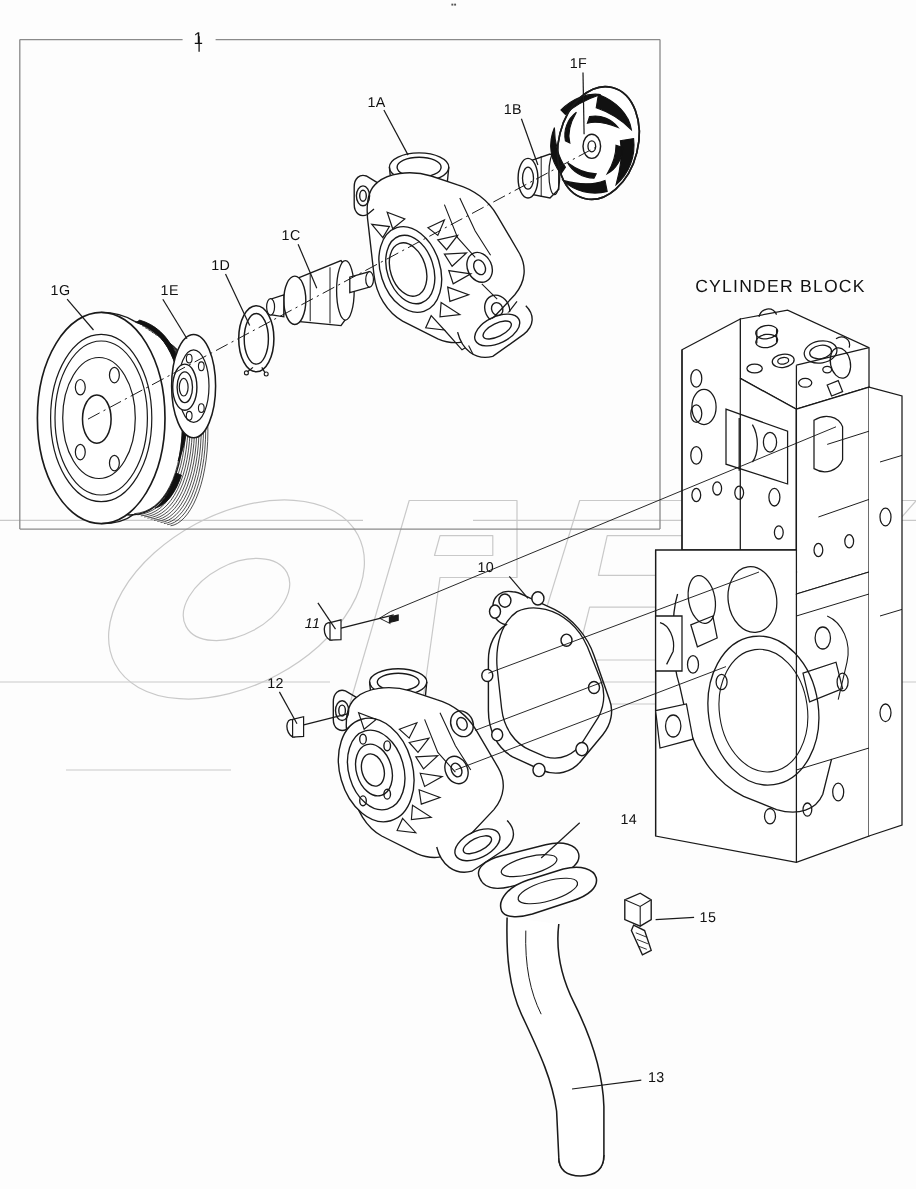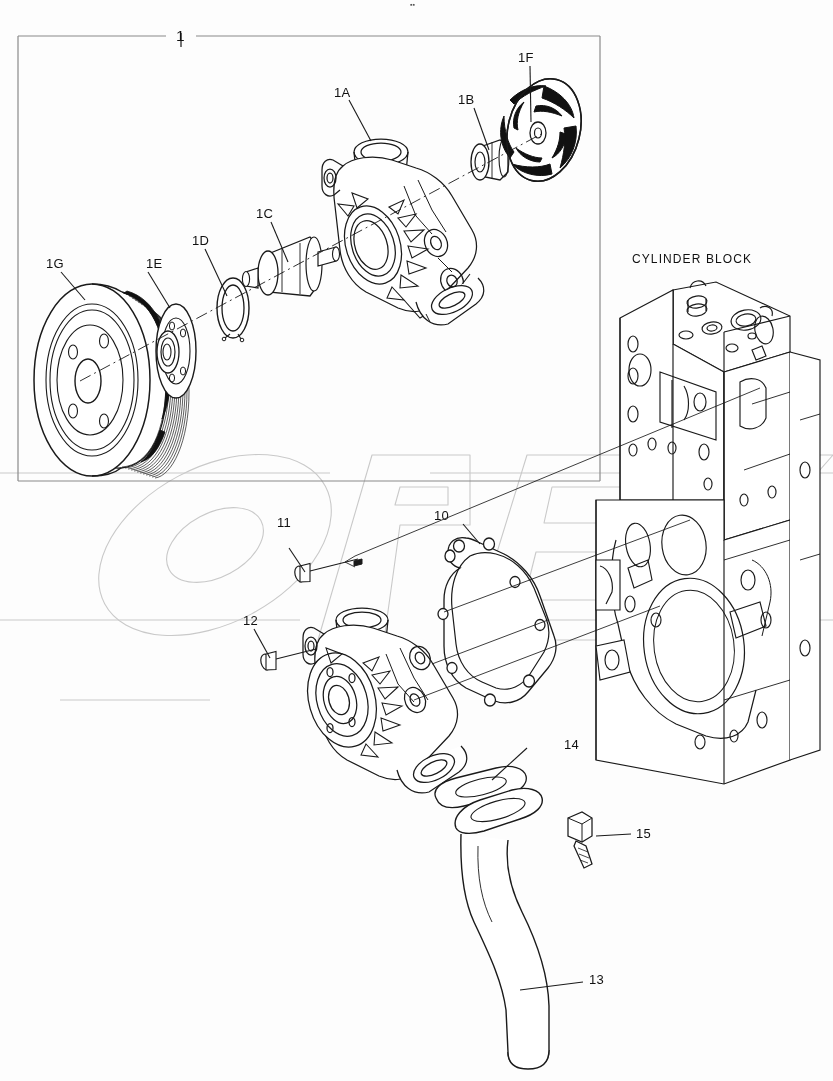--- a/index.html
+++ b/index.html
@@ -3,21 +3,21 @@
 <meta charset="utf-8">
 <style>
   html,body{margin:0;padding:0;background:#ffffff;}
   body{width:833px;height:1081px;position:relative;overflow:hidden;
        font-family:"Liberation Sans","DejaVu Sans",sans-serif;}
   #stage{position:absolute;left:0;top:0;width:833px;height:1081px;background:#fdfdfd;}
   svg.layer{position:absolute;left:0;top:0;width:833px;height:1081px;}
   .lbl{position:absolute;font-family:"Liberation Sans","DejaVu Sans",sans-serif;
        font-size:13px;color:#111;letter-spacing:.3px;white-space:nowrap;}
   .lbl.big{font-size:15.5px;}
-  .cyl{position:absolute;font-size:12px;color:#111;letter-spacing:1.1px;font-weight:400;}
+  .cyl{position:absolute;font-size:16px;color:#111;letter-spacing:1.1px;font-weight:400;}
   .artifact{position:absolute;font-size:7px;color:#555;letter-spacing:0px;}
 </style>
 </head>
 <body>
 
 <div id="stage">
 
   <svg class="layer" viewBox="0 0 833 1081">
     <g stroke="#c9c9c9" stroke-width="1.1" fill="none" stroke-linejoin="round">
 
@@ -457,21 +457,21 @@
 
   <div class="lbl big" style="left:176px;top:27px;">1</div>
   <div class="lbl" style="left:334px;top:85px;">1A</div>
   <div class="lbl" style="left:458px;top:92px;">1B</div>
   <div class="lbl" style="left:518px;top:50px;">1F</div>
   <div class="lbl" style="left:256px;top:206px;">1C</div>
   <div class="lbl" style="left:192px;top:233px;">1D</div>
   <div class="lbl" style="left:134px;top:256px;margin-left:12px;">1E</div>
   <div class="lbl" style="left:46px;top:256px;text-align:right;">1G</div>
   <div class="lbl" style="left:434px;top:508px;">10</div>
-  <div class="lbl" style="left:277px;top:515px;">11</div>
+  <div class="lbl" style="left:277px;top:559px;font-style:italic;">11</div>
   <div class="lbl" style="left:243px;top:613px;">12</div>
   <div class="lbl" style="left:528px;top:737px;margin-left:36px;">14</div>
   <div class="lbl" style="left:636px;top:826px;">15</div>
   <div class="lbl" style="left:589px;top:972px;">13</div>
 
   <div class="cyl" style="left:632px;top:252px;">CYLINDER BLOCK</div>
 
 </div>
 
 </body></html>

